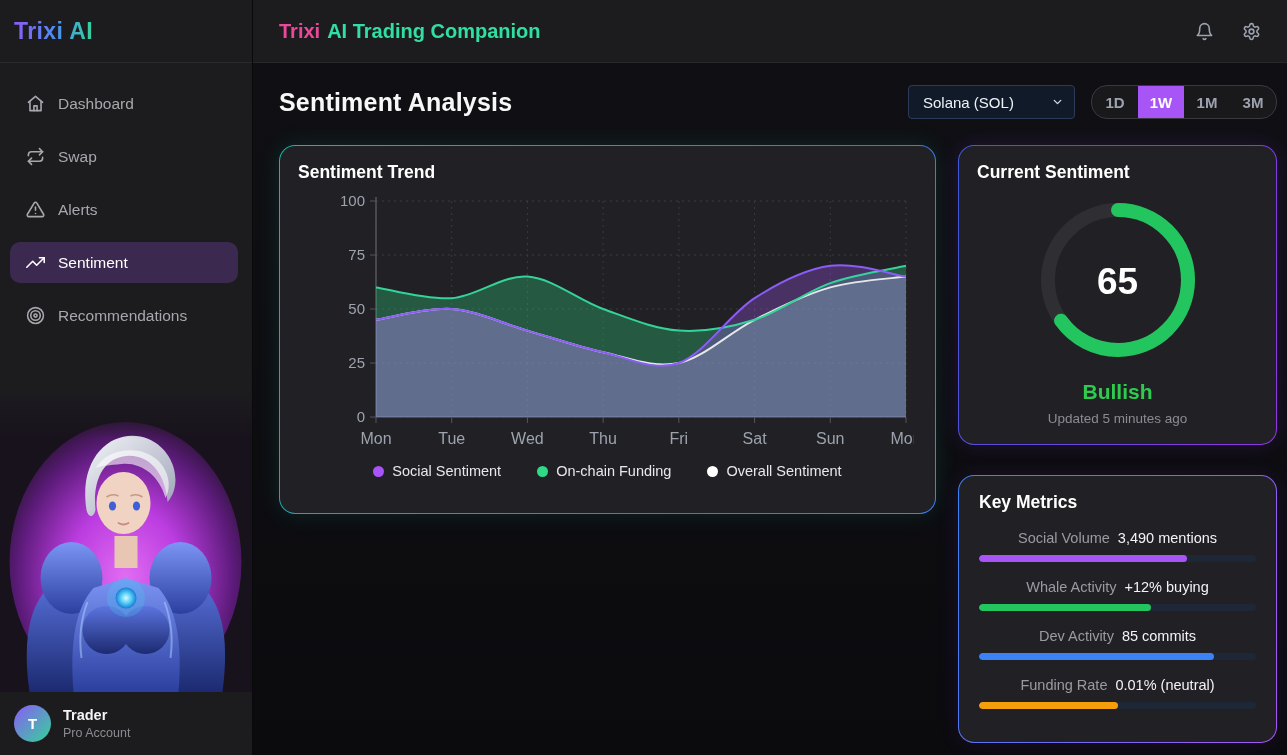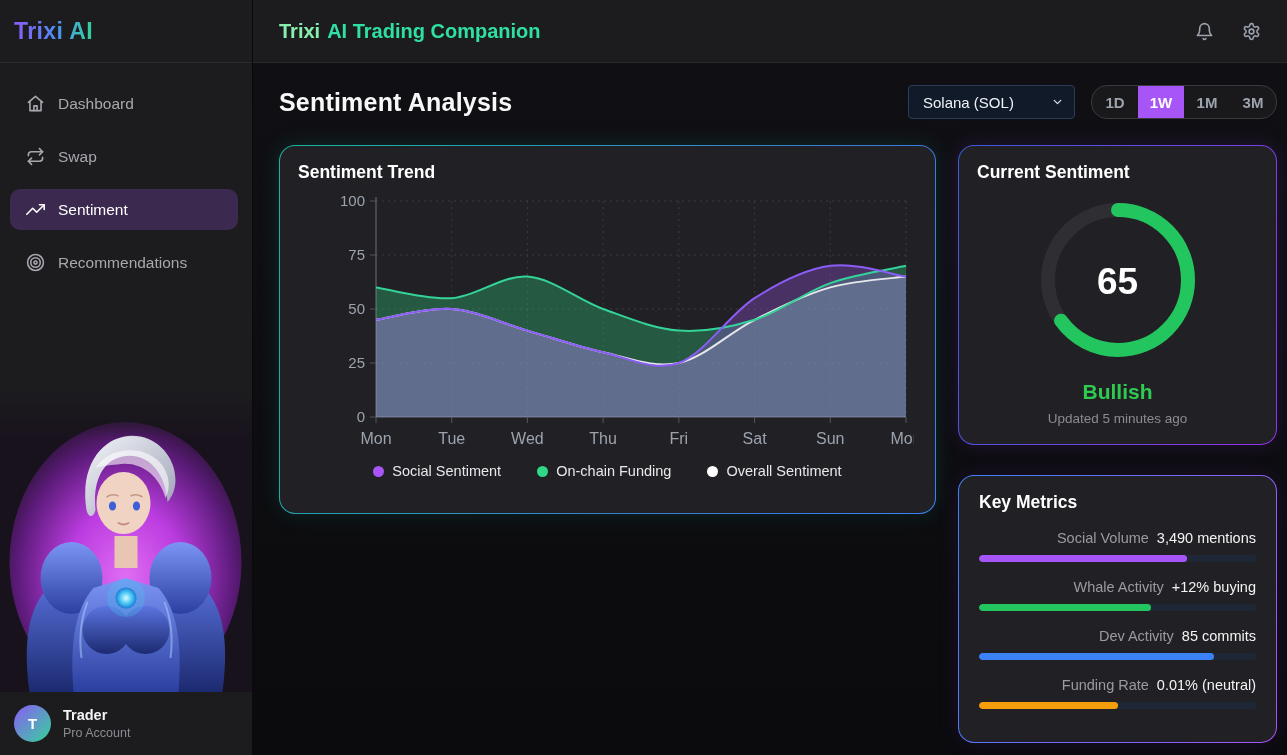--- a/index.html
+++ b/index.html
@@ -31,21 +31,21 @@
     justify-content:center; color:#fff; font-weight:700; font-size:15px; }
   .user-name { font-size:14.5px; font-weight:700; color:#f4f4f5; }
   .user-plan { font-size:12.5px; color:#8b8b92; margin-top:3px; }
 
   
   .main { flex:1; display:flex; flex-direction:column; min-width:0; }
   .topbar { height:63px; flex-shrink:0; display:flex; align-items:center;
     justify-content:space-between; padding:0 26px; background:#1c1c1f;
     border-bottom:1px solid #28282c; }
   .topbar-title { font-size:20px; font-weight:800; }
-  .t-prefix { color:#86efac; }
+  .t-prefix { color:#ec4899; }
   .t-suffix { color:#2fe0a2; margin-left:7px; }
   .topbar-actions { display:flex; align-items:center; gap:28px; color:#9ca3af; }
   .topbar-actions svg { width:19px; height:19px; display:block; cursor:pointer; }
 
   .content { flex:1; padding:22px 10px 0 26px;
     background:linear-gradient(180deg,#101014 0%,#0b0b0e 100%); overflow:hidden; }
   .page-head { display:flex; align-items:center; justify-content:space-between; margin-bottom:26px; }
   .page-title { font-size:25px; font-weight:800; color:#f7f7f8; letter-spacing:.2px; }
   .controls { display:flex; align-items:center; gap:16px; }
   .select-wrap { position:relative; }
@@ -84,21 +84,21 @@
   .gauge-value { position:absolute; inset:0; display:flex; align-items:center;
     justify-content:center; font-size:37px; font-weight:800; color:#fff; }
   .bullish { text-align:center; font-size:21px; font-weight:800; color:#2fca50; margin-top:12px; }
   .updated { text-align:center; font-size:13.5px; color:#8b8b92; margin-top:7px; }
 
   .metrics-card { height:268px; padding:16px 20px;
     background:linear-gradient(#212125,#212125) padding-box,
                linear-gradient(110deg,#3b82f6,#a855f7) border-box;
     box-shadow:0 0 22px rgba(147,51,234,.12); }
   .metric { margin-top:17px; }
-  .metric-top { display:flex; justify-content:flex-end; font-size:14.5px; color:#9a9aa1;gap:8px; }
+  .metric-top { display:flex; justify-content:center; font-size:14.5px; color:#9a9aa1;gap:8px; }
   .m-value { color:#f3f3f5; }
   .m-track { height:7px; background:#1d2736; border-radius:4px; margin-top:9px; overflow:hidden; }
   .m-fill { height:100%; border-radius:4px; }
 </style>
 </head>
 <body>
 
 <div class="app">
 
   <aside class="sidebar">
@@ -119,20 +119,30 @@
         <div class="nav-item">
           <span class="nav-ic">
             <svg viewBox="0 0 24 24" fill="none" stroke="currentColor" stroke-width="2" stroke-linecap="round" stroke-linejoin="round">
               <path d="M17 2l4 4-4 4"></path>
               <path d="M3 11v-1a4 4 0 0 1 4-4h14"></path>
               <path d="M7 22l-4-4 4-4"></path>
               <path d="M21 13v1a4 4 0 0 1-4 4H3"></path>
             </svg>
           </span>
           <span>Swap</span>
+        </div>
+        <div class="nav-item">
+          <span class="nav-ic">
+            <svg viewBox="0 0 24 24" fill="none" stroke="currentColor" stroke-width="2" stroke-linecap="round" stroke-linejoin="round">
+              <path d="M10.29 3.86 1.82 18a2 2 0 0 0 1.71 3h16.94a2 2 0 0 0 1.71-3L13.71 3.86a2 2 0 0 0-3.42 0z"></path>
+              <line x1="12" y1="9" x2="12" y2="13"></line>
+              <line x1="12" y1="17" x2="12.01" y2="17"></line>
+            </svg>
+          </span>
+          <span>Alerts</span>
         </div>
         <div class="nav-item active">
           <span class="nav-ic">
             <svg viewBox="0 0 24 24" fill="none" stroke="currentColor" stroke-width="2" stroke-linecap="round" stroke-linejoin="round">
               <polyline points="23 6 13.5 15.5 8.5 10.5 1 18"></polyline>
               <polyline points="17 6 23 6 23 12"></polyline>
             </svg>
           </span>
           <span>Sentiment</span>
         </div>

